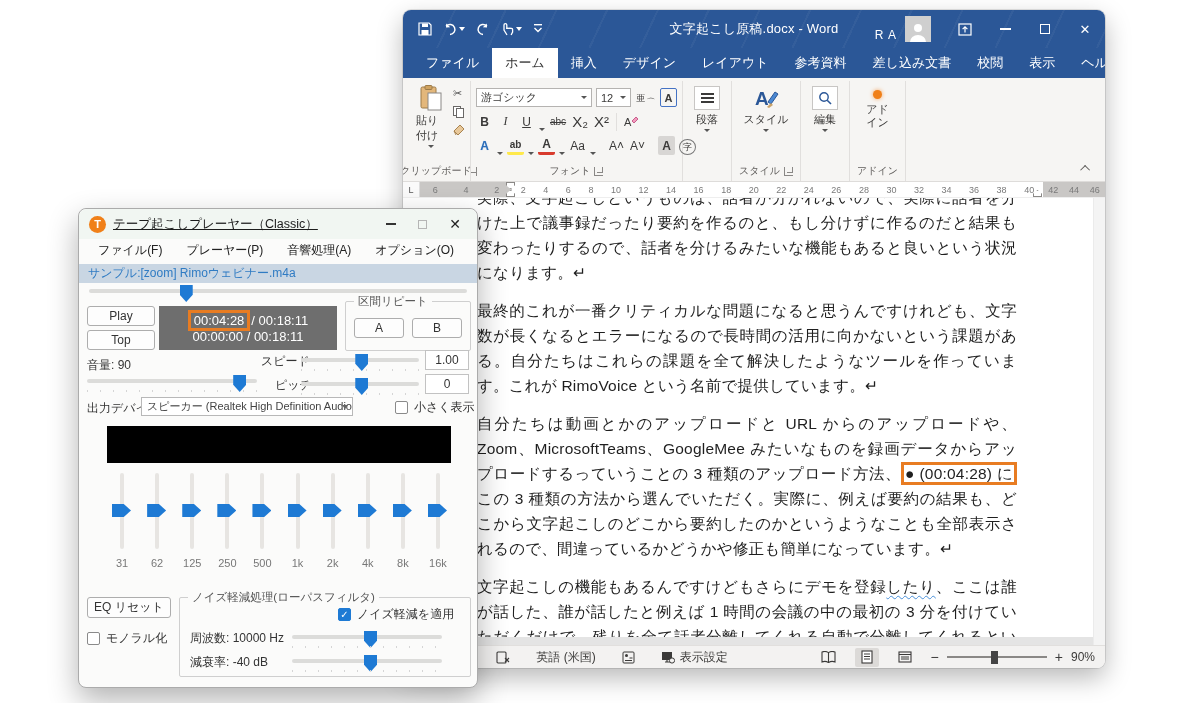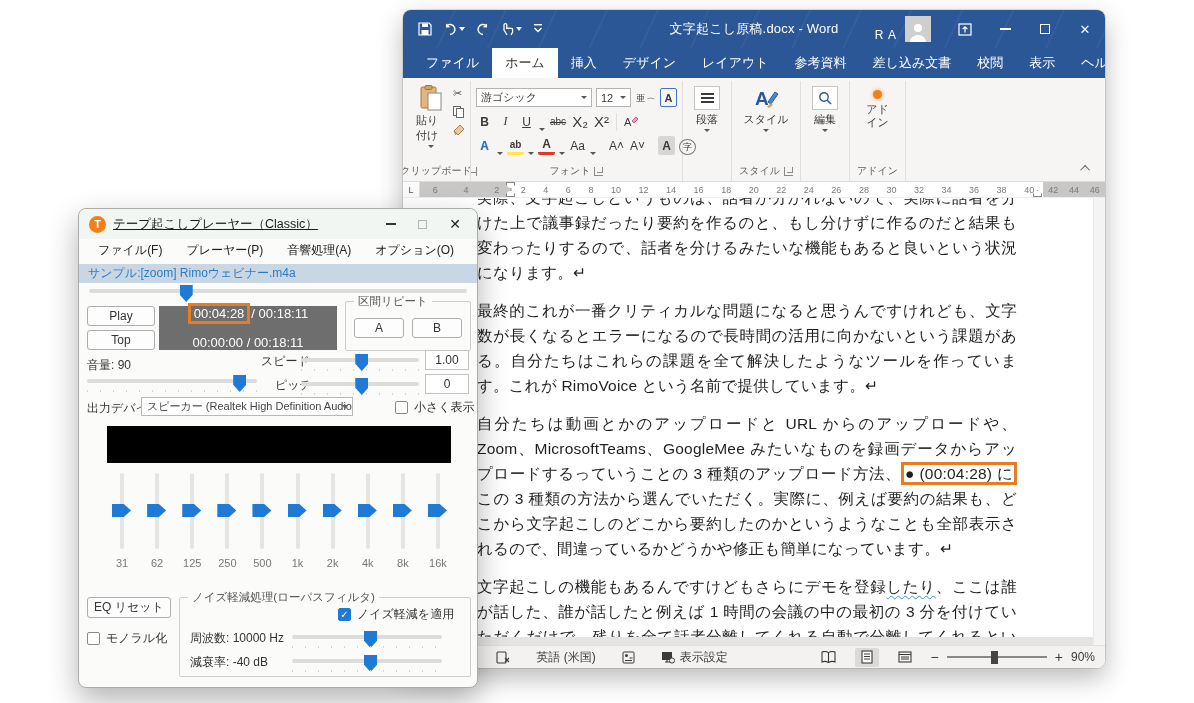--- a/index.html
+++ b/index.html
@@ -119,21 +119,21 @@
   .pmin{width:10px;height:1.4px;background:#333;}
   .pmax{width:9px;height:9px;border:1.2px solid #b5b5b5;}
   .pclose{font-size:14px;color:#222;line-height:1;}
   .pmenu{height:23px;display:flex;align-items:center;gap:24px;padding:0 19px;font-size:12px;color:#222;}
   .psample{height:19px;margin-top:2px;background:#c9d6e3;color:#2f7bc3;display:flex;align-items:center;padding:0 9px;font-size:12px;}
   .pseek{position:absolute;left:10px;right:10px;top:80px;height:22px;}
   .htrack{height:4px;background:#dcdcda;border-radius:2px;position:relative;}
   .hthumb{position:absolute;top:-4px;width:13px;height:17px;background:var(--player-accent);clip-path:polygon(0 0,100% 0,100% 58%,50% 100%,0 58%);}
   .pbtn{position:absolute;background:#fdfdfd;border:1px solid #adadad;border-radius:3px;display:flex;align-items:center;justify-content:center;font-size:12px;color:#333;}
   .timepanel{position:absolute;left:80px;top:97px;width:178px;height:44px;background:#6e6e6e;color:#fff;
-    display:flex;flex-direction:column;align-items:center;justify-content:space-between;font-size:13px;gap:1px;}
+    display:flex;flex-direction:column;align-items:center;justify-content:center;font-size:13px;gap:1px;}
   .time-hl{border:3px solid var(--annotation);padding:0 3px;margin-right:1px;}
   .fieldset{border:1px solid #cfcfcf;border-radius:2px;position:absolute;}
   .fieldlegend{position:absolute;top:-8px;left:8px;background:#fbfbfa;padding:0 4px;font-size:11.5px;color:#555;white-space:nowrap;}
   .repeatbox{left:266px;top:92px;width:126px;height:50px;}
   .plabel{position:absolute;font-size:12px;color:#333;white-space:nowrap;}
   .valbox{position:absolute;width:44px;height:20px;background:#fff;border:1px solid #c2c2c2;display:flex;align-items:center;justify-content:center;font-size:12px;}
   .ticks{position:absolute;height:2px;background-image:repeating-linear-gradient(90deg,#d5d5d5 0 1px,transparent 1px 13px);}
   .selectbox{position:absolute;left:62px;top:188px;width:212px;height:19px;background:#fff;border:1px solid #b8b8b8;display:flex;align-items:center;font-size:11px;color:#444;padding:0 14px 0 5px;overflow:hidden;white-space:nowrap;}
   .selcar{position:absolute;right:4px;top:7px;width:0;height:0;border-left:3.5px solid transparent;border-right:3.5px solid transparent;border-top:4px solid #666;}
   .cbx{width:13px;height:13px;border:1px solid #8a8a8a;border-radius:2px;background:#fff;display:inline-flex;align-items:center;justify-content:center;flex:0 0 auto;}

